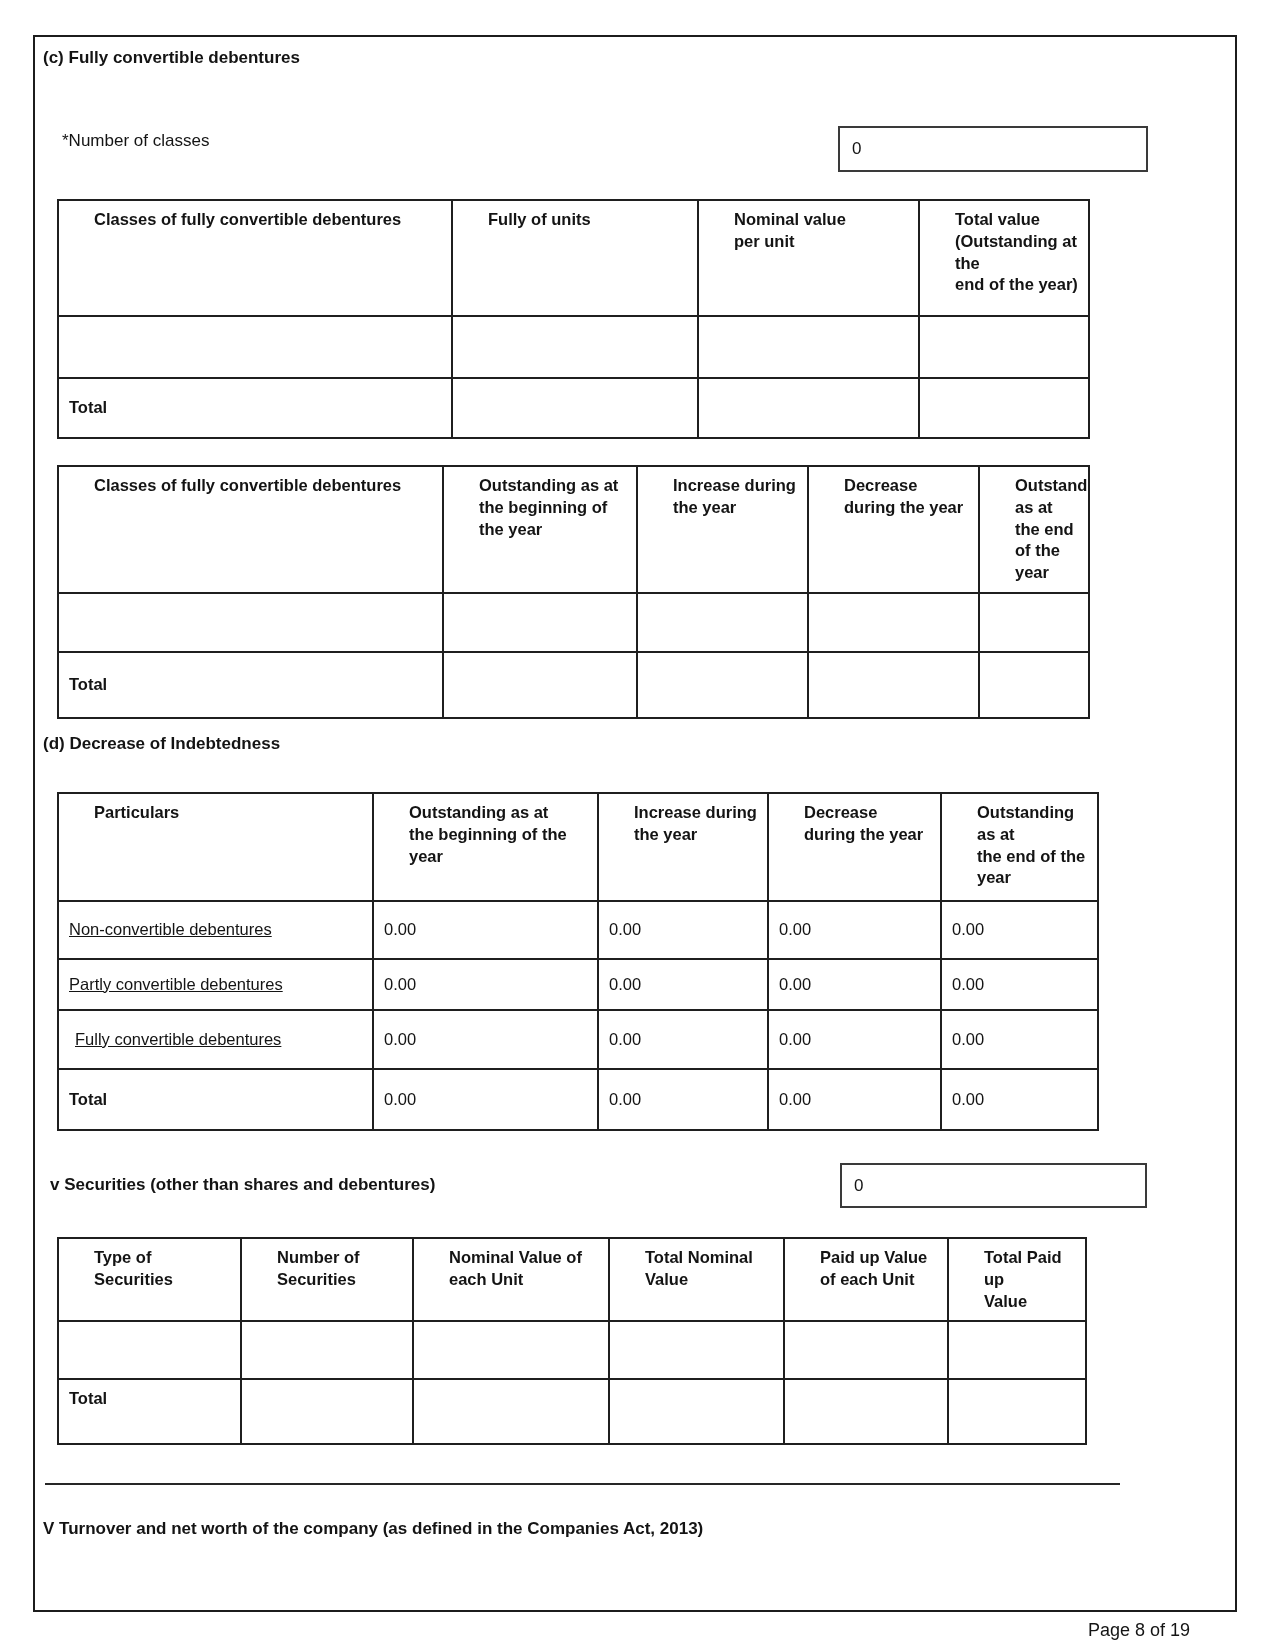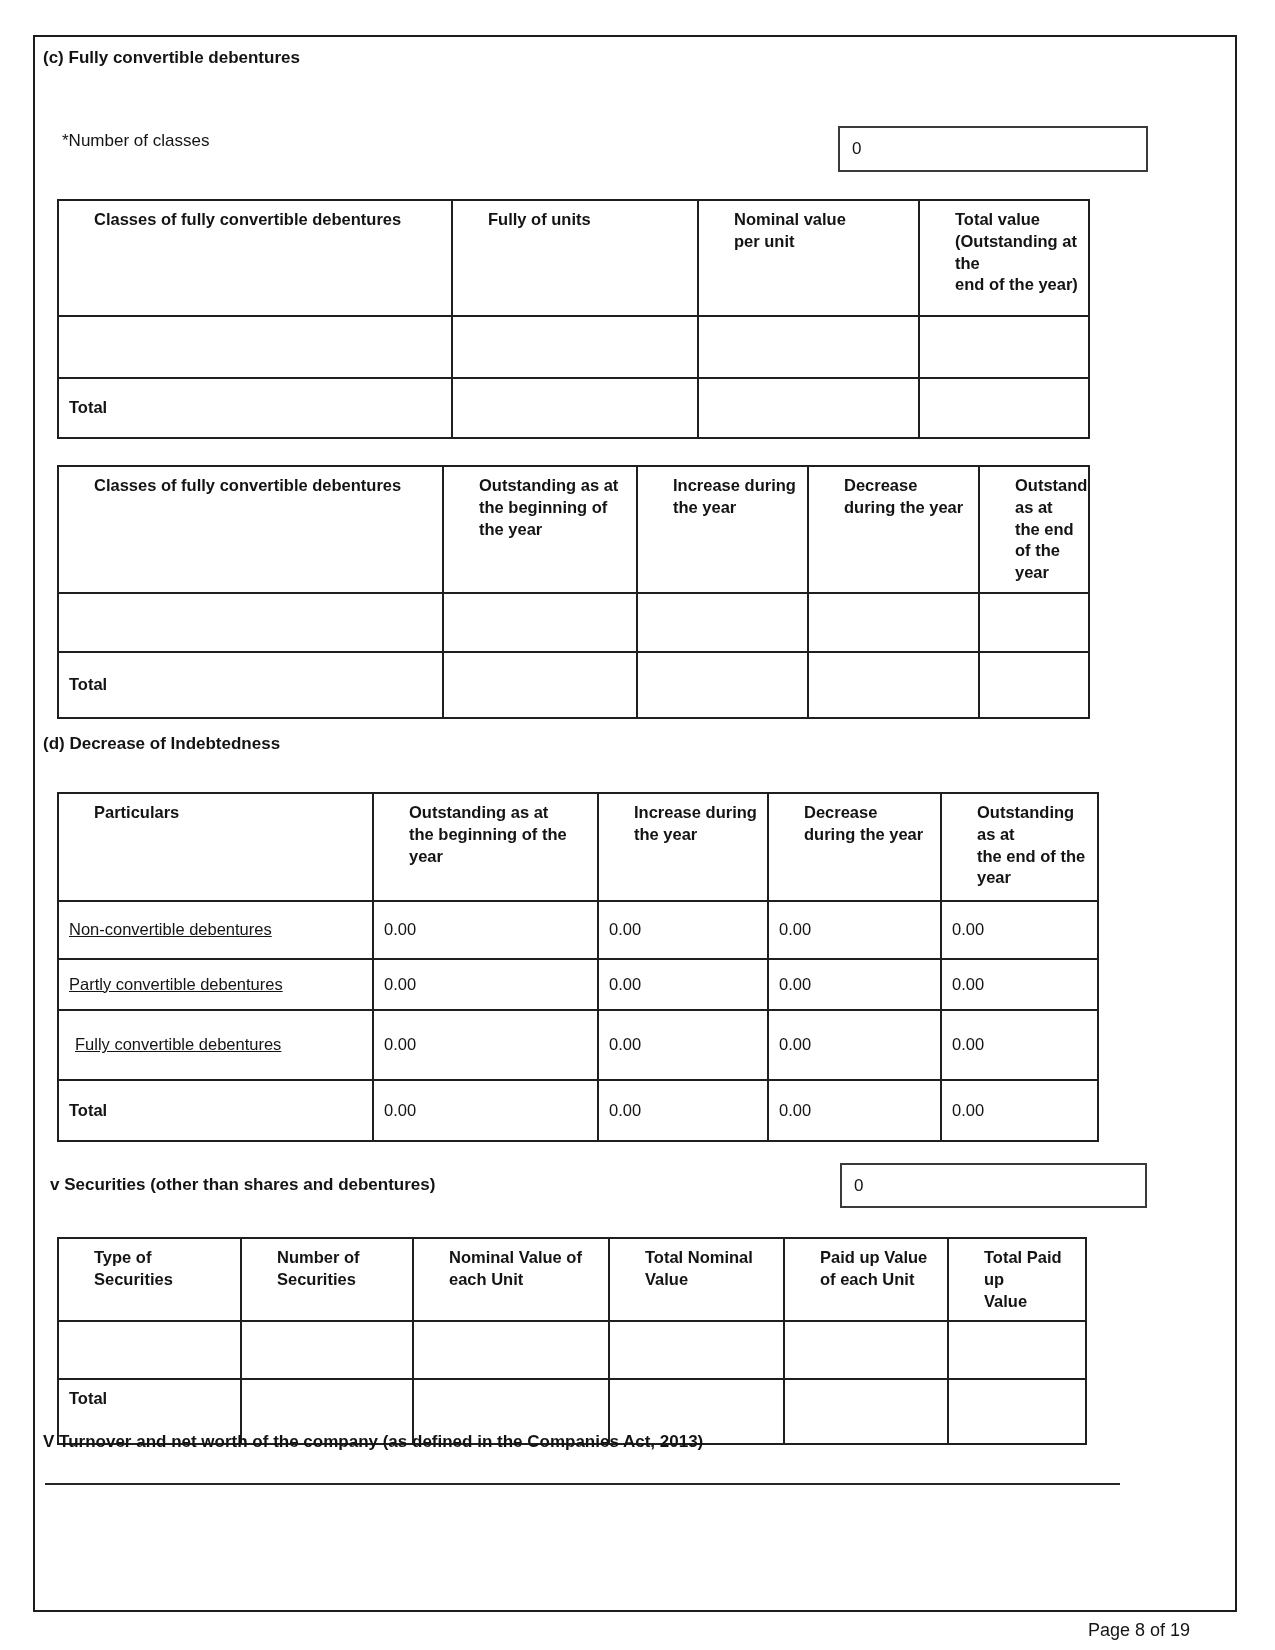--- a/index.html
+++ b/index.html
@@ -162,21 +162,21 @@
     <td class="val">0.00</td>
     <td class="val">0.00</td>
   </tr>
   <tr style="height:51px">
     <td class="lbl">Partly convertible debentures</td>
     <td class="val">0.00</td>
     <td class="val">0.00</td>
     <td class="val">0.00</td>
     <td class="val">0.00</td>
   </tr>
-  <tr style="height:70px">
+  <tr style="height:59px">
     <td class="lbl" style="padding-left:16px">Fully convertible debentures</td>
     <td class="val">0.00</td>
     <td class="val">0.00</td>
     <td class="val">0.00</td>
     <td class="val">0.00</td>
   </tr>
   <tr style="height:61px">
     <td class="total">Total</td>
     <td class="val">0.00</td>
     <td class="val">0.00</td>
@@ -227,15 +227,15 @@
     <td class="blank"></td>
     <td class="blank"></td>
     <td class="blank"></td>
     <td class="blank"></td>
   </tr>
 </tbody>
   </table>
 
 <div class="abs hline" style="left:45px; top:1483px; width:1075px;"></div>
 
-<div class="abs sec-title" style="left:43px; top:1432px;">V Turnover and net worth of the company (as defined in the Companies Act, 2013)</div>
+<div class="abs sec-title" style="left:43px; top:1519px;">V Turnover and net worth of the company (as defined in the Companies Act, 2013)</div>
 
 <div class="abs footer-text" style="left:1088px; top:1620px;">Page 8 of 19</div>
 
 </body></html>

